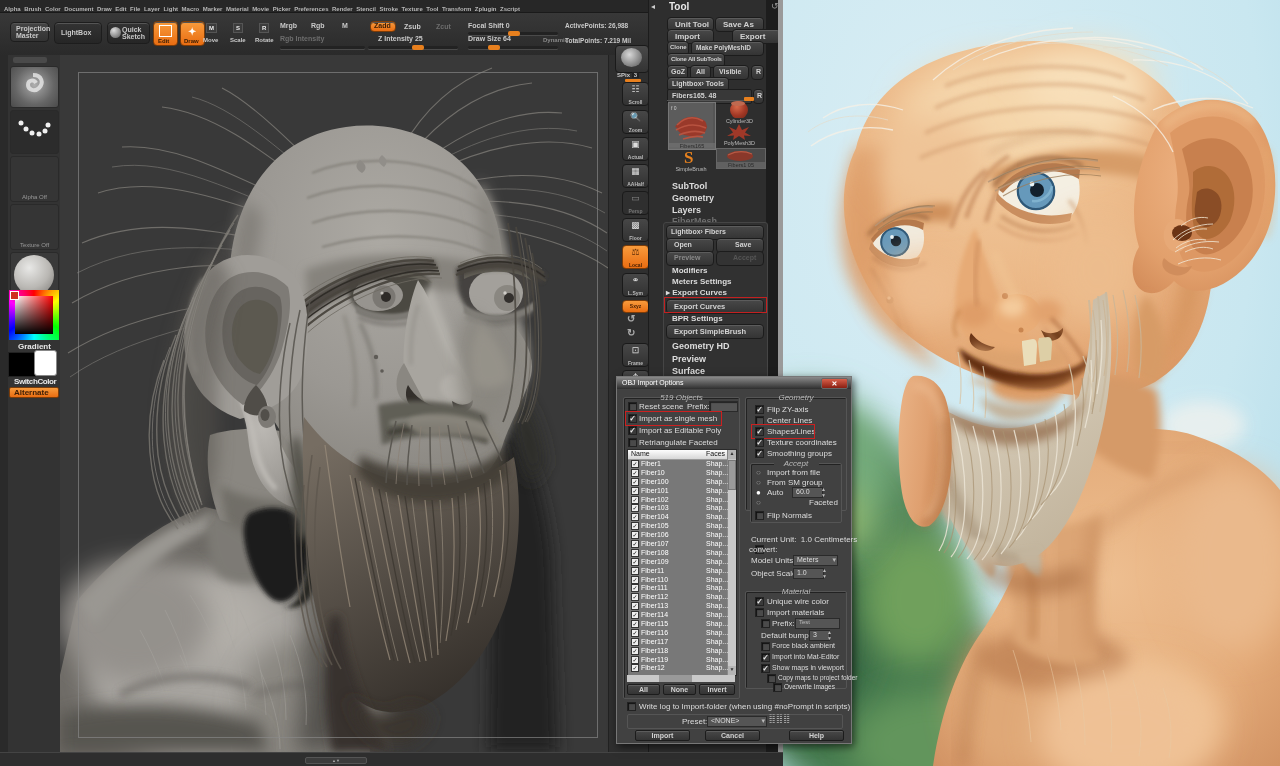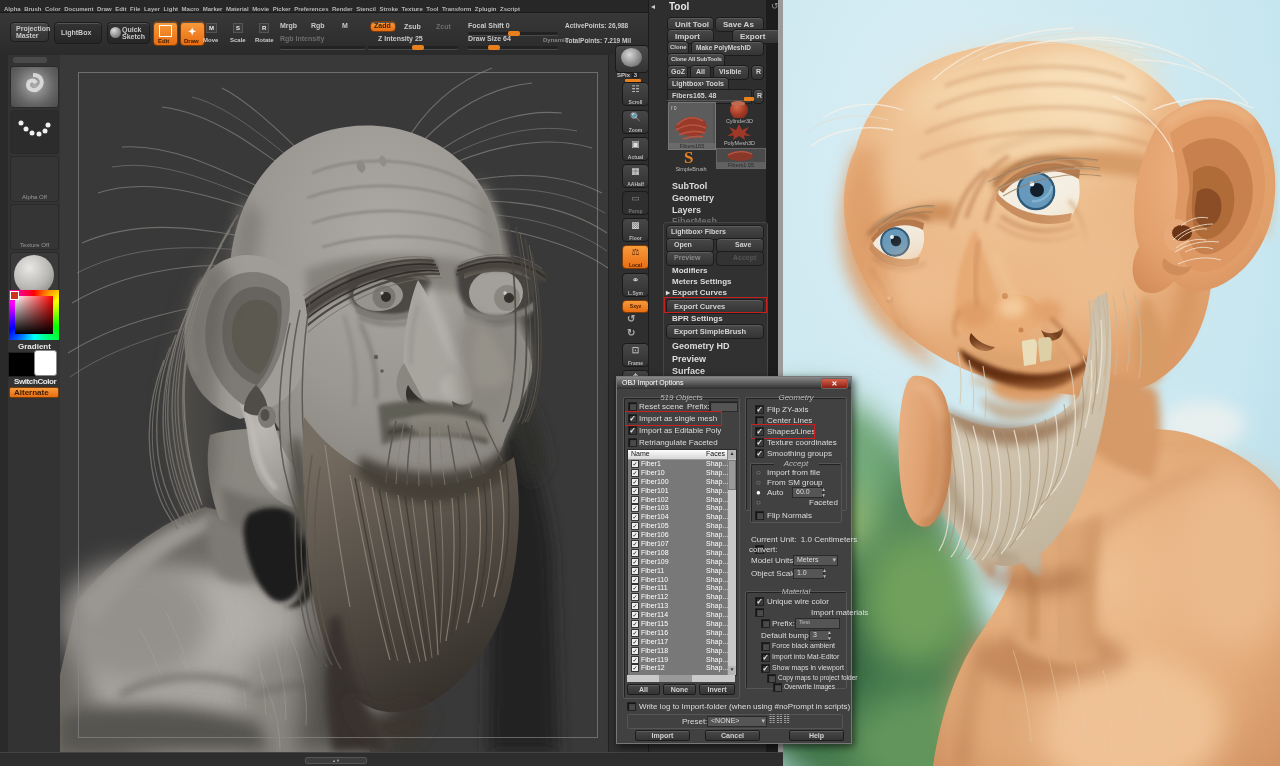--- a/index.html
+++ b/index.html
@@ -1049,21 +1049,21 @@
   <div class="abs" style="left:176px;top:178px;width:40px;height:9px;background:#555;border:1px solid #2a2a2a;font-size:7px;color:#ddd;padding-left:3px;">Meters <span style="position:absolute;right:1px;color:#bbb;">▾</span></div>
   <span class="dtx" style="left:134px;top:192px;">Object Scale:</span>
   <div class="abs" style="left:176px;top:191px;width:26px;height:9px;background:#555;border:1px solid #2a2a2a;font-size:7px;color:#ddd;padding-left:3px;">1.0</div>
   <span class="dtx" style="left:205px;top:190px;font-size:5px;color:#bbb;">▲<br>▼</span>
   <div class="dlg-group" style="left:128px;top:214px;width:100px;height:96px;">
       <span class="dlg-gtitle">Material</span>
     </div>
   <div class="dcb dcbc" style="left:138px;top:220px;">✓</div>
     <span class="dtx" style="left:150px;top:220px;">Unique wire color</span>
   <div class="dcb" style="left:138px;top:231px;"></div>
-    <span class="dtx" style="left:150px;top:231px;margin-left:44px;">Import materials</span>
+    <span class="dtx" style="left:150px;top:231px;">Import materials</span>
   <div class="dcb" style="left:144px;top:242px;"></div>
     <span class="dtx" style="left:155px;top:242px;">Prefix:</span>
   <div class="abs" style="left:178px;top:241px;width:40px;height:9px;background:#555;border:1px solid #2a2a2a;font-size:6px;color:#bbb;padding-left:3px;">Test</div>
   <span class="dtx" style="left:144px;top:254px;">Default bump:</span>
   <div class="abs" style="left:192px;top:253px;width:16px;height:9px;background:#555;border:1px solid #2a2a2a;font-size:7px;color:#ddd;padding-left:3px;">3</div>
   <span class="dtx" style="left:210px;top:252px;font-size:5px;color:#bbb;">▲<br>▼</span>
   <div class="dcb" style="left:144px;top:265px;"></div>
     <span class="dtx" style="left:155px;top:265px;font-size:7px;">Force black ambient</span>
   <div class="dcb dcbc" style="left:144px;top:276px;">✓</div>
     <span class="dtx" style="left:155px;top:276px;font-size:7px;">Import into Mat-Editor</span>

